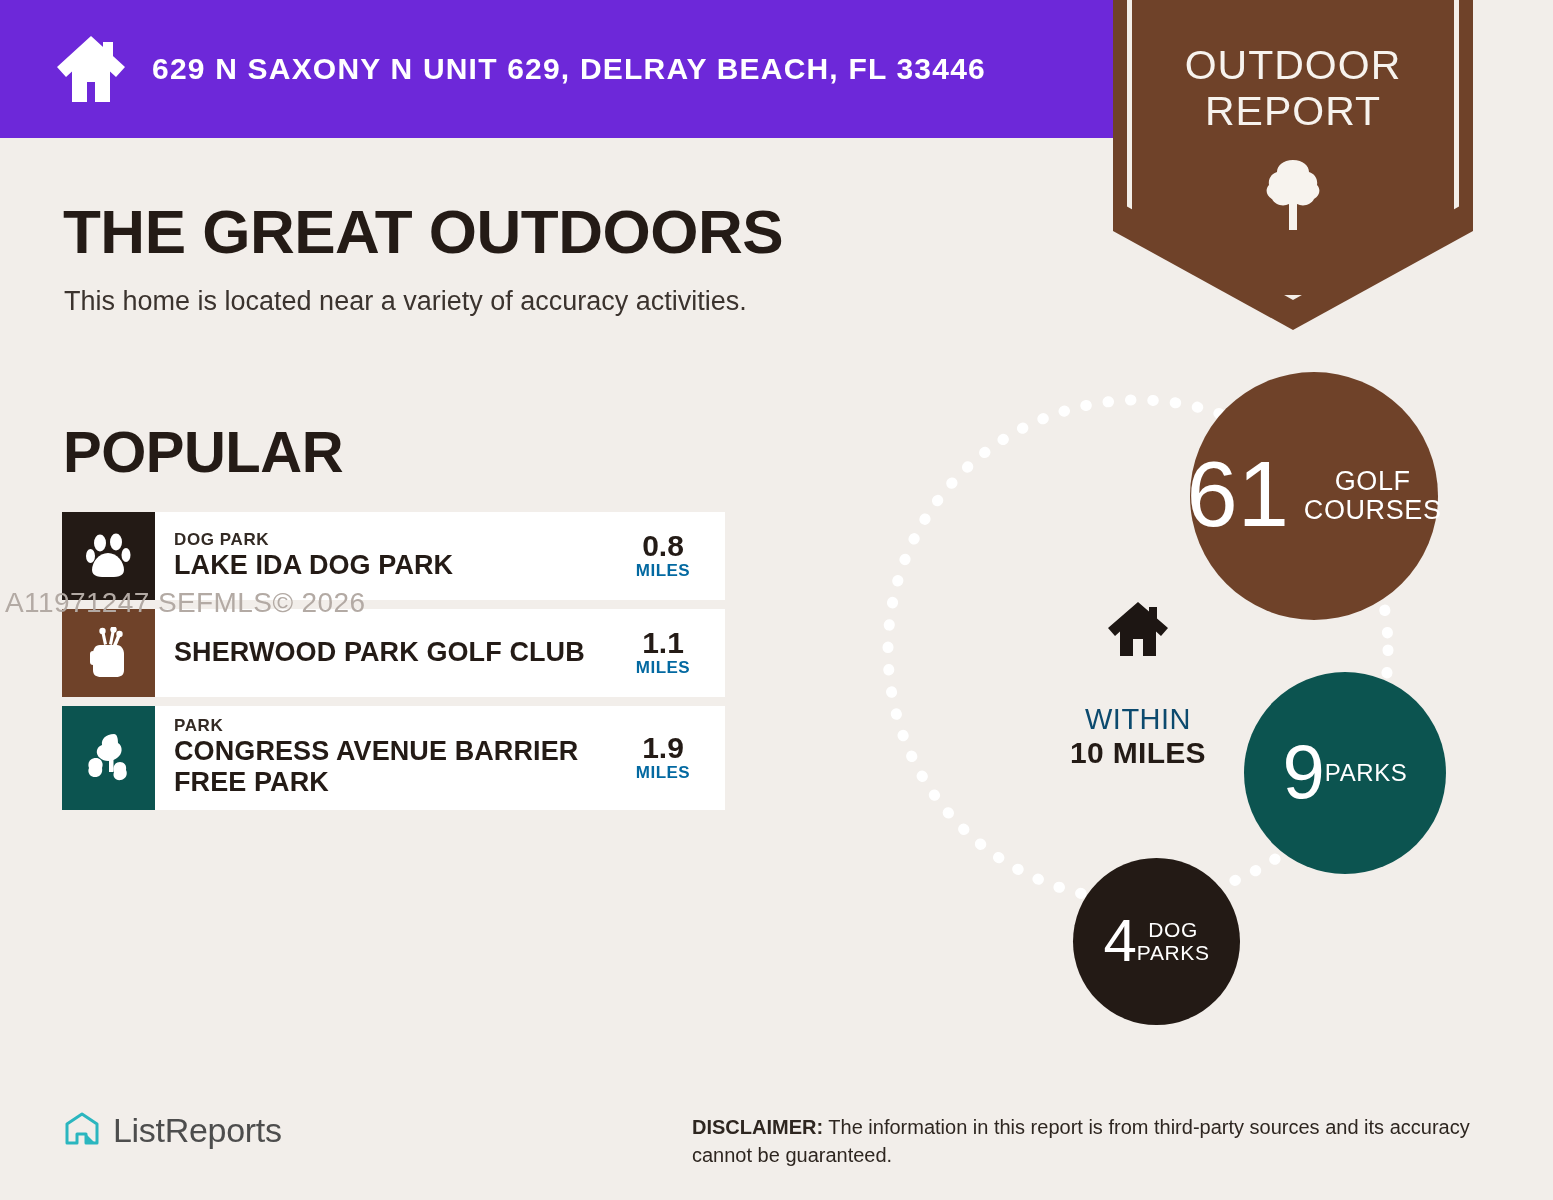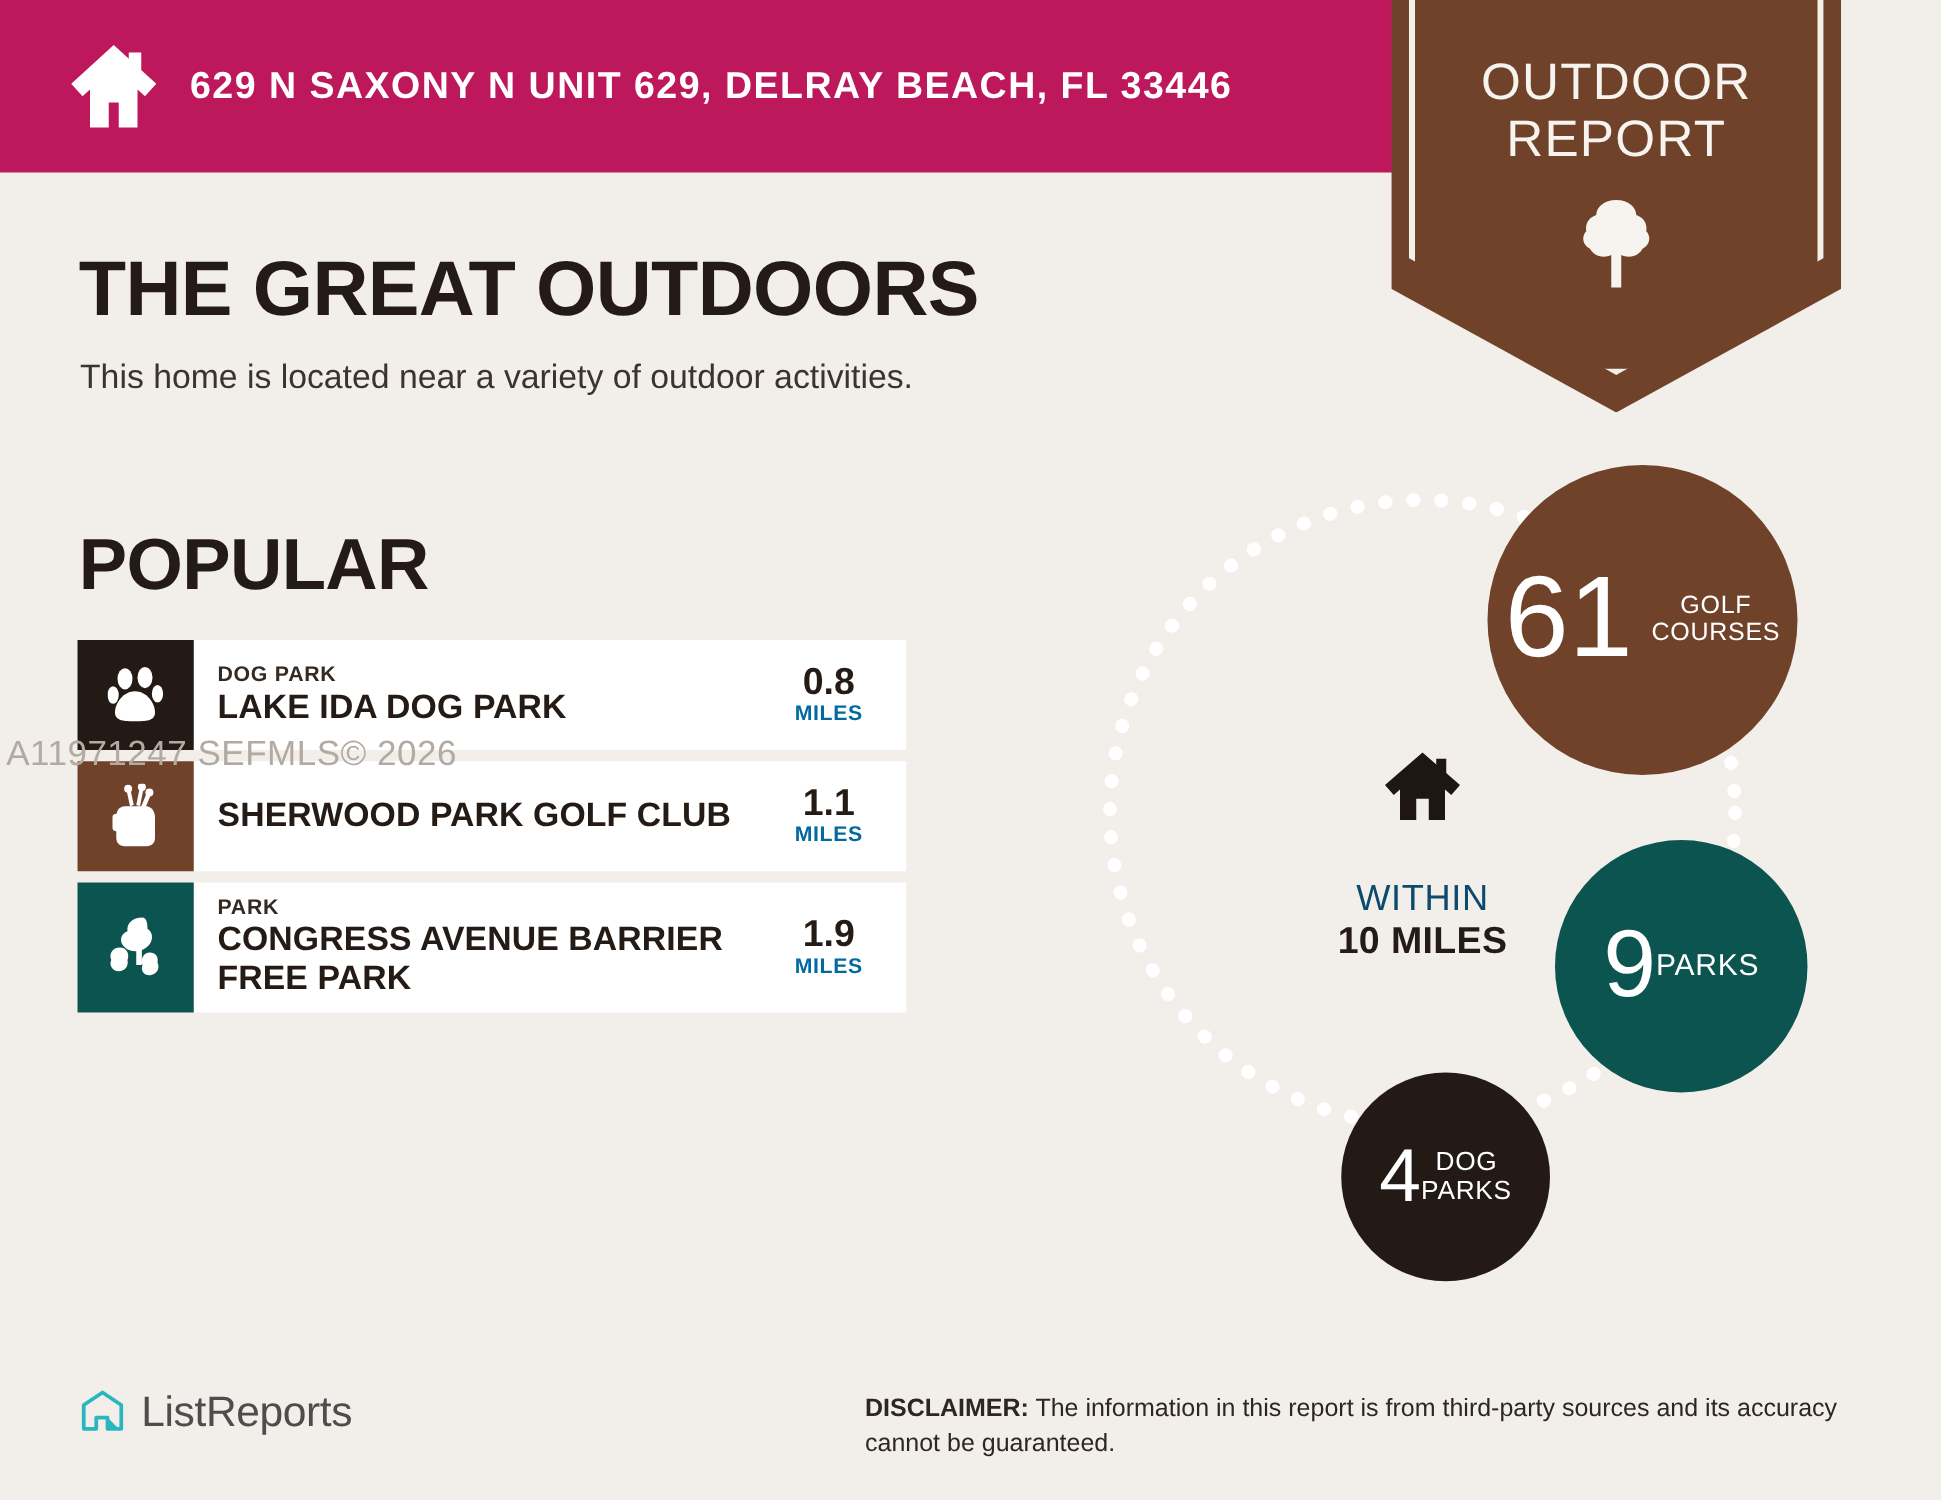--- a/index.html
+++ b/index.html
@@ -9,21 +9,21 @@
     font-family:"Liberation Sans", sans-serif;
     overflow:hidden;
     position:relative;
     color:#231a15;
   }
   .page{position:relative;width:1553px;height:1200px;overflow:hidden;}
 
   
   .header{
     position:absolute;left:0;top:0;width:1329px;height:138px;
-    background:#be185d;
+    background:#6d28d9;
   }
   .header-house{
     position:absolute;left:55px;top:34px;width:72px;height:70px;
   }
   .header-address{
     position:absolute;left:152px;top:52px;
     font-size:30px;font-weight:bold;letter-spacing:1.2px;
     color:#ffffff;white-space:nowrap;
   }
 
@@ -104,21 +104,21 @@
   .bubble{
     position:absolute;border-radius:50%;
     display:flex;flex-direction:row;align-items:center;justify-content:center;
     color:#ffffff;text-align:center;
   }
   .bub-num{font-weight:normal;line-height:1;}
   .bub-lbl{font-weight:normal;letter-spacing:0.6px;line-height:1.08;}
 
   .bub-golf{left:370px;top:22px;width:248px;height:248px;background:#6f4229;}
   .bub-golf .bub-num{font-size:92px;margin-bottom:4px;}
-  .bub-golf .bub-lbl{font-size:20px;margin-left:15px;}
+  .bub-golf .bub-lbl{font-size:27px;margin-left:15px;}
 
   .bub-parks{left:424px;top:322px;width:202px;height:202px;background:#0c5450;}
   .bub-parks .bub-num{font-size:76px;margin-bottom:2px;}
   .bub-parks .bub-lbl{font-size:24px;}
 
   .bub-dog{left:253px;top:508px;width:167px;height:167px;background:#231a15;}
   .bub-dog .bub-num{font-size:60px;margin-bottom:2px;}
   .bub-dog .bub-lbl{font-size:21px;}
 
   .center-mark{
@@ -163,21 +163,21 @@
   <div class="badge-title">
     <div>OUTDOOR</div>
     <div class="l2">REPORT</div>
   </div>
   <svg class="badge-tree" viewBox="0 0 60 75" aria-hidden="true">
     <path fill="#f7f3ee" d="M30 2 C20 2 14 8 14 14 C8 16 5 21 6 27 C2 31 3 38 9 41 C12 47 20 49 26 46 L26 72 L34 72 L34 46 C40 49 48 47 51 41 C57 38 58 31 54 27 C55 21 52 16 46 14 C46 8 40 2 30 2 Z"></path>
     <path fill="#f7f3ee" d="M29 40 L18 30 L21 27 L29 35 Z M31 40 L42 30 L39 27 L31 35 Z"></path>
   </svg>
 
   <div class="h1">THE GREAT OUTDOORS</div>
-  <div class="sub">This home is located near a variety of outdoor activities.</div>
+  <div class="sub">This home is located near a variety of accuracy activities.</div>
   <div class="h2">POPULAR</div>
 
   <div class="list">
 
     <div class="row">
       <div class="row-icon" style="background:#231a15">
         <svg width="46" height="48" viewBox="0 0 46 48" aria-hidden="true">
           <ellipse cx="14" cy="11" rx="6" ry="8.5" fill="#fff"></ellipse>
           <ellipse cx="30" cy="10" rx="6" ry="8.5" fill="#fff"></ellipse>
           <ellipse cx="4.5" cy="24" rx="4.5" ry="7" fill="#fff"></ellipse>

